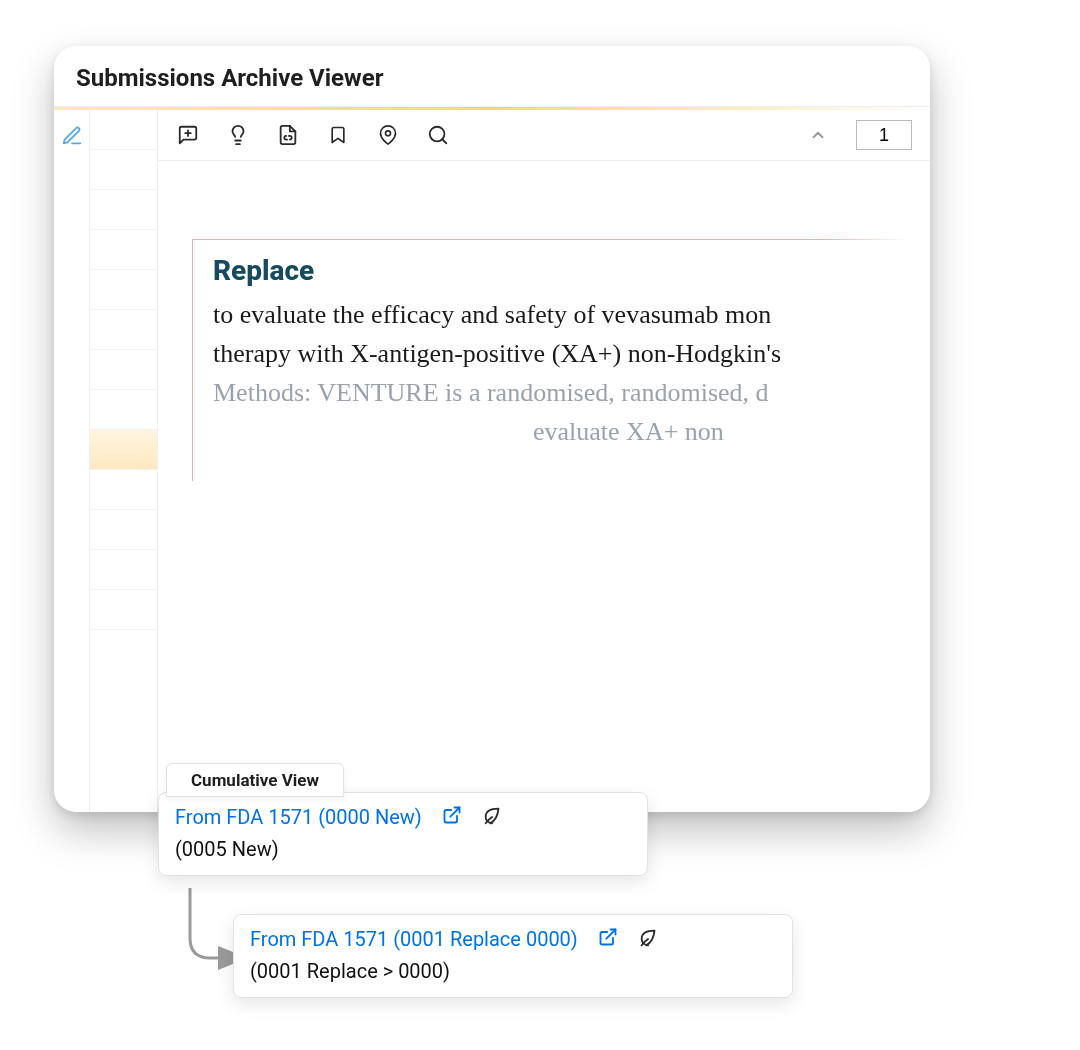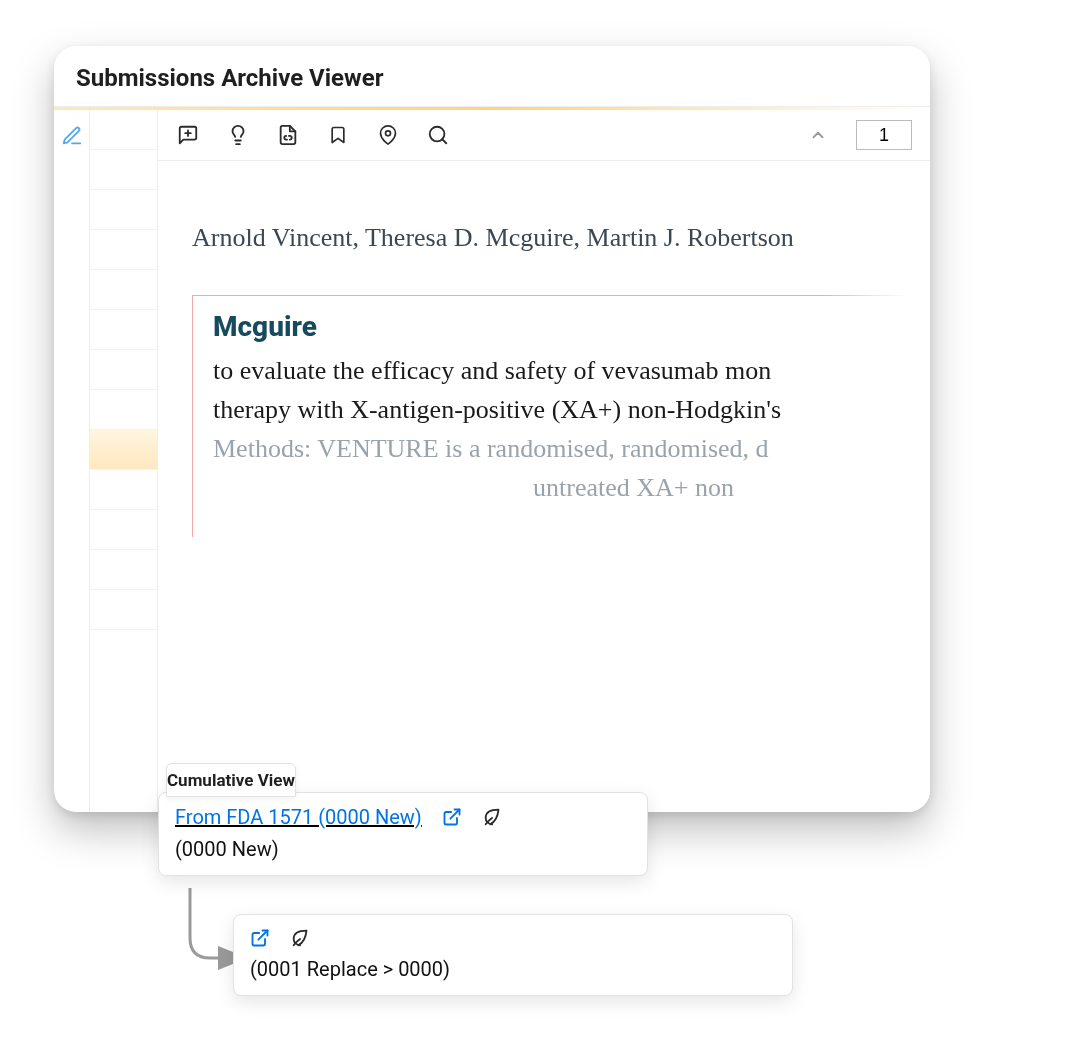--- a/index.html
+++ b/index.html
@@ -162,21 +162,21 @@
   .abstract-body .faded { color: #9aa3ab; }
 
   
   .cum-label {
     position: absolute;
     left: 166px;
     top: 763px;
     background: #fff;
     border: 1px solid #e2e2e2;
     border-radius: 6px 6px 0 0;
-    padding: 6px 0;
+    padding: 6px 24px;
     font-size: 17px;
     font-weight: 700;
     color: #1f1f1f;
     z-index: 20;
     box-shadow: 0 2px 6px rgba(0,0,0,0.06);
   }
 
   .card {
     position: absolute;
     background: #fff;
@@ -184,24 +184,23 @@
     border-radius: 8px;
     box-shadow: 0 6px 18px rgba(0,0,0,0.10);
     padding: 12px 16px 14px 16px;
     z-index: 15;
   }
   .card-1 { left: 158px; top: 792px; width: 490px; }
   .card-2 { left: 233px; top: 914px; width: 560px; }
 
   .card-link-row {
     display: flex;
-    align-items: center;
+    align-items: flex-start;
     gap: 20px;
     margin-bottom: 8px;
-    text-decoration: underline;
   }
   .card-link {
     color: #0073e6;
     font-size: 20px;
     cursor: pointer;
   }
   .card-sub {
     font-size: 20px;
     color: #111;
   }
@@ -301,31 +300,30 @@
         <span class="icon-btn">
           <svg width="18" height="18" viewBox="0 0 24 24" fill="none" stroke="#9a9a9a" stroke-width="2.5" stroke-linecap="round" stroke-linejoin="round">
               <polyline points="18 15 12 9 6 15"></polyline>
             </svg>
         </span>
         <input class="page-input" value="1" style="">
       </div>
 
       <div class="doc">
 
-        <div class="doc-authors">Arnold Vincent, Theresa D. Mcguire, Martin J. Robertson</div>
 
         <div class="abstract-box">
-          <div class="abstract-heading">Mcguire</div>
+          <div class="abstract-heading">Replace</div>
           <div class="abstract-body">
             <div>to evaluate the efficacy and safety of vevasumab mon</div>
             <div>therapy with X-antigen-positive (XA+) non-Hodgkin's</div>
             <div>
               <span class="label faded">Methods:</span><span class="faded"> VENTURE is a randomised, randomised, d</span>
             </div>
-            <div style="padding-left:320px;"><span class="faded">untreated XA+ non</span></div>
+            <div style="padding-left:320px;"><span class="faded">evaluate XA+ non</span></div>
           </div>
         </div>
       </div>
 
     </div>
   </div>
 </div>
 
 <div class="cum-label">Cumulative View</div>
 
@@ -339,34 +337,35 @@
           <line x1="10" y1="14" x2="21" y2="3"></line>
         </svg>
     </span>
     <span class="leaf-icon">
       <svg width="22" height="22" viewBox="0 0 24 24" fill="none" stroke="currentColor" stroke-width="2" stroke-linecap="round" stroke-linejoin="round">
           <path d="M11 20A7 7 0 0 1 4 13c0-5 4-9 14-9-1 10-5 14-9 16"></path>
           <path d="M4 20c2-3 4-5 7-7"></path>
         </svg>
     </span>
   </div>
-  <div class="card-sub">(0000 New)</div>
+  <div class="card-sub">(0005 New)</div>
 </div>
 
 <svg class="connector" viewBox="0 0 90 90">
   <defs>
     <marker id="arrowhead" markerWidth="10" markerHeight="8" refX="8" refY="4" orient="auto">
       <polygon points="0 0, 10 4, 0 8" fill="#9a9a9a"></polygon>
     </marker>
   </defs>
   <path d="M 20 0 L 20 50 Q 20 70 40 70 L 72 70" fill="none" stroke="#9a9a9a" stroke-width="3" marker-end="url(#arrowhead)"></path>
 </svg>
 
 <div class="card card-2">
   <div class="card-link-row">
+    <span class="card-link">From FDA 1571 (0001 Replace 0000)</span>
     <span class="ext-icon">
       <svg width="20" height="20" viewBox="0 0 24 24" fill="none" stroke="currentColor" stroke-width="2.2" stroke-linecap="round" stroke-linejoin="round">
           <path d="M18 13v6a2 2 0 0 1-2 2H5a2 2 0 0 1-2-2V8a2 2 0 0 1 2-2h6"></path>
           <polyline points="15 3 21 3 21 9"></polyline>
           <line x1="10" y1="14" x2="21" y2="3"></line>
         </svg>
     </span>
     <span class="leaf-icon">
       <svg width="22" height="22" viewBox="0 0 24 24" fill="none" stroke="currentColor" stroke-width="2" stroke-linecap="round" stroke-linejoin="round">
           <path d="M11 20A7 7 0 0 1 4 13c0-5 4-9 14-9-1 10-5 14-9 16"></path>

